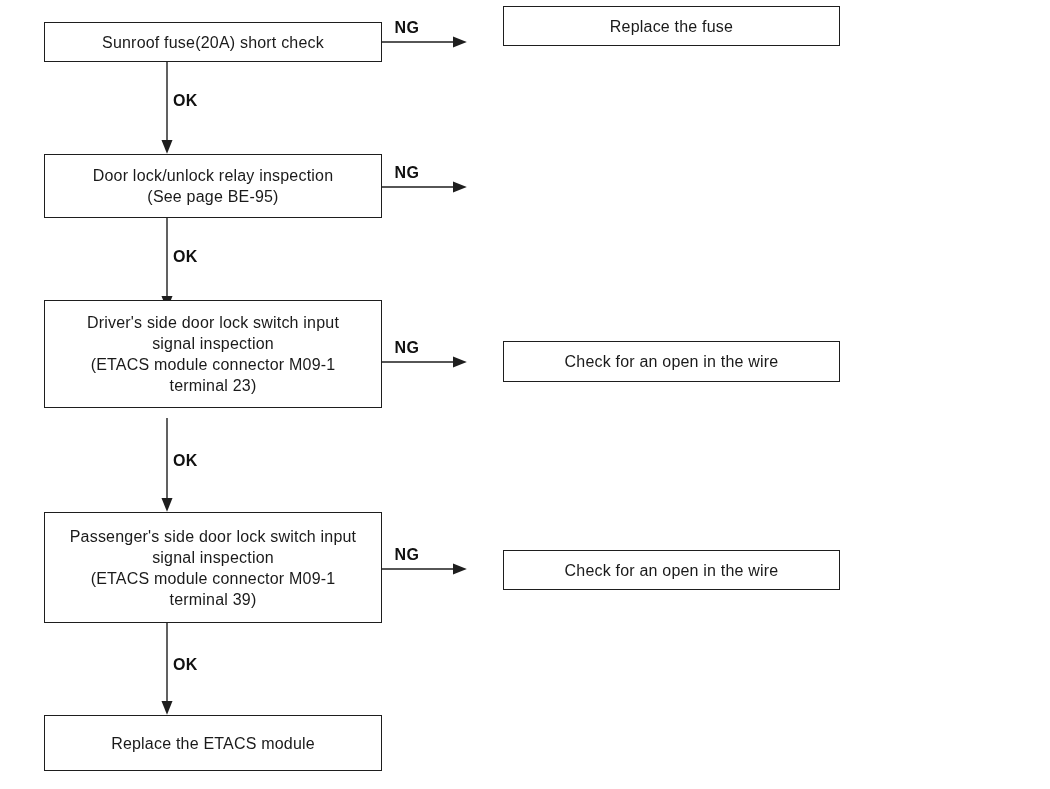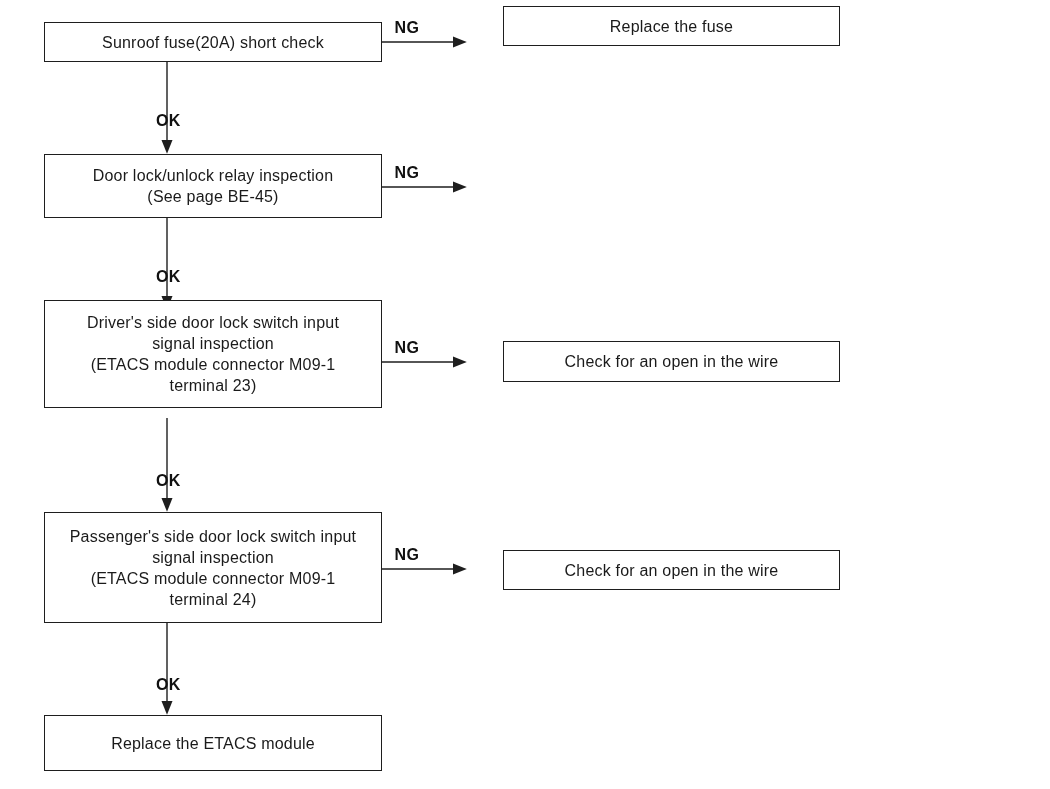--- a/index.html
+++ b/index.html
@@ -49,21 +49,21 @@
   .check-box { left: 8px;   width: 338px; }
   .action-box { left: 467px; width: 337px; }
   .flow-label {
     position: absolute;
     font-size: 16px;
     font-weight: bold;
     letter-spacing: 0.4px;
     color: #111;
   }
   .branch-label { left: 392px; width: 30px; text-align: center; }
-  .pass-label  { left: 156px; margin-top: 20px; }
+  .pass-label  { left: 173px; }
 </style>
 </head>
 <body>
 
 <div class="canvas">
 
   <svg class="connectors" width="1050" height="789" viewBox="0 0 1050 789" xmlns="http://www.w3.org/2000/svg">
     <defs>
       <marker id="arrowhead" viewBox="0 0 10 8" refX="8" refY="4" markerWidth="10" markerHeight="8" orient="auto">
         <path d="M0,0 L10,4 L0,8 Z"></path>
@@ -78,35 +78,35 @@
     <line class="conn" x1="167" y1="418" x2="167" y2="509" marker-end="url(#arrowhead)"></line>
     <line class="conn" x1="167" y1="623" x2="167" y2="712" marker-end="url(#arrowhead)"></line>
   </svg>
 
   <div class="node check-box" style="top:22px;height:40px">Sunroof fuse(20A) short check</div>
   <div class="flow-label branch-label" style="top:19px">NG</div>
   <div class="node action-box" style="top:6px;height:40px">Replace the fuse</div>
   <div class="flow-label pass-label" style="top:92px">OK</div>
 
   <div class="node check-box" style="top:154px;height:64px">Door lock/unlock relay inspection
-(See page BE-45)</div>
+(See page BE-95)</div>
   <div class="flow-label branch-label" style="top:164px">NG</div>
   <div class="flow-label pass-label" style="top:248px">OK</div>
 
   <div class="node check-box" style="top:300px;height:108px">Driver's side door lock switch input
 signal inspection
 (ETACS module connector M09-1
 terminal 23)</div>
   <div class="flow-label branch-label" style="top:339px">NG</div>
   <div class="node action-box" style="top:341px;height:41px">Check for an open in the wire</div>
   <div class="flow-label pass-label" style="top:452px">OK</div>
 
   <div class="node check-box" style="top:512px;height:111px">Passenger's side door lock switch input
 signal inspection
 (ETACS module connector M09-1
-terminal 24)</div>
+terminal 39)</div>
   <div class="flow-label branch-label" style="top:546px">NG</div>
   <div class="node action-box" style="top:550px;height:40px">Check for an open in the wire</div>
   <div class="flow-label pass-label" style="top:656px">OK</div>
 
   <div class="node check-box" style="top:715px;height:56px">Replace the ETACS module</div>
 
 </div>
 
 </body></html>

